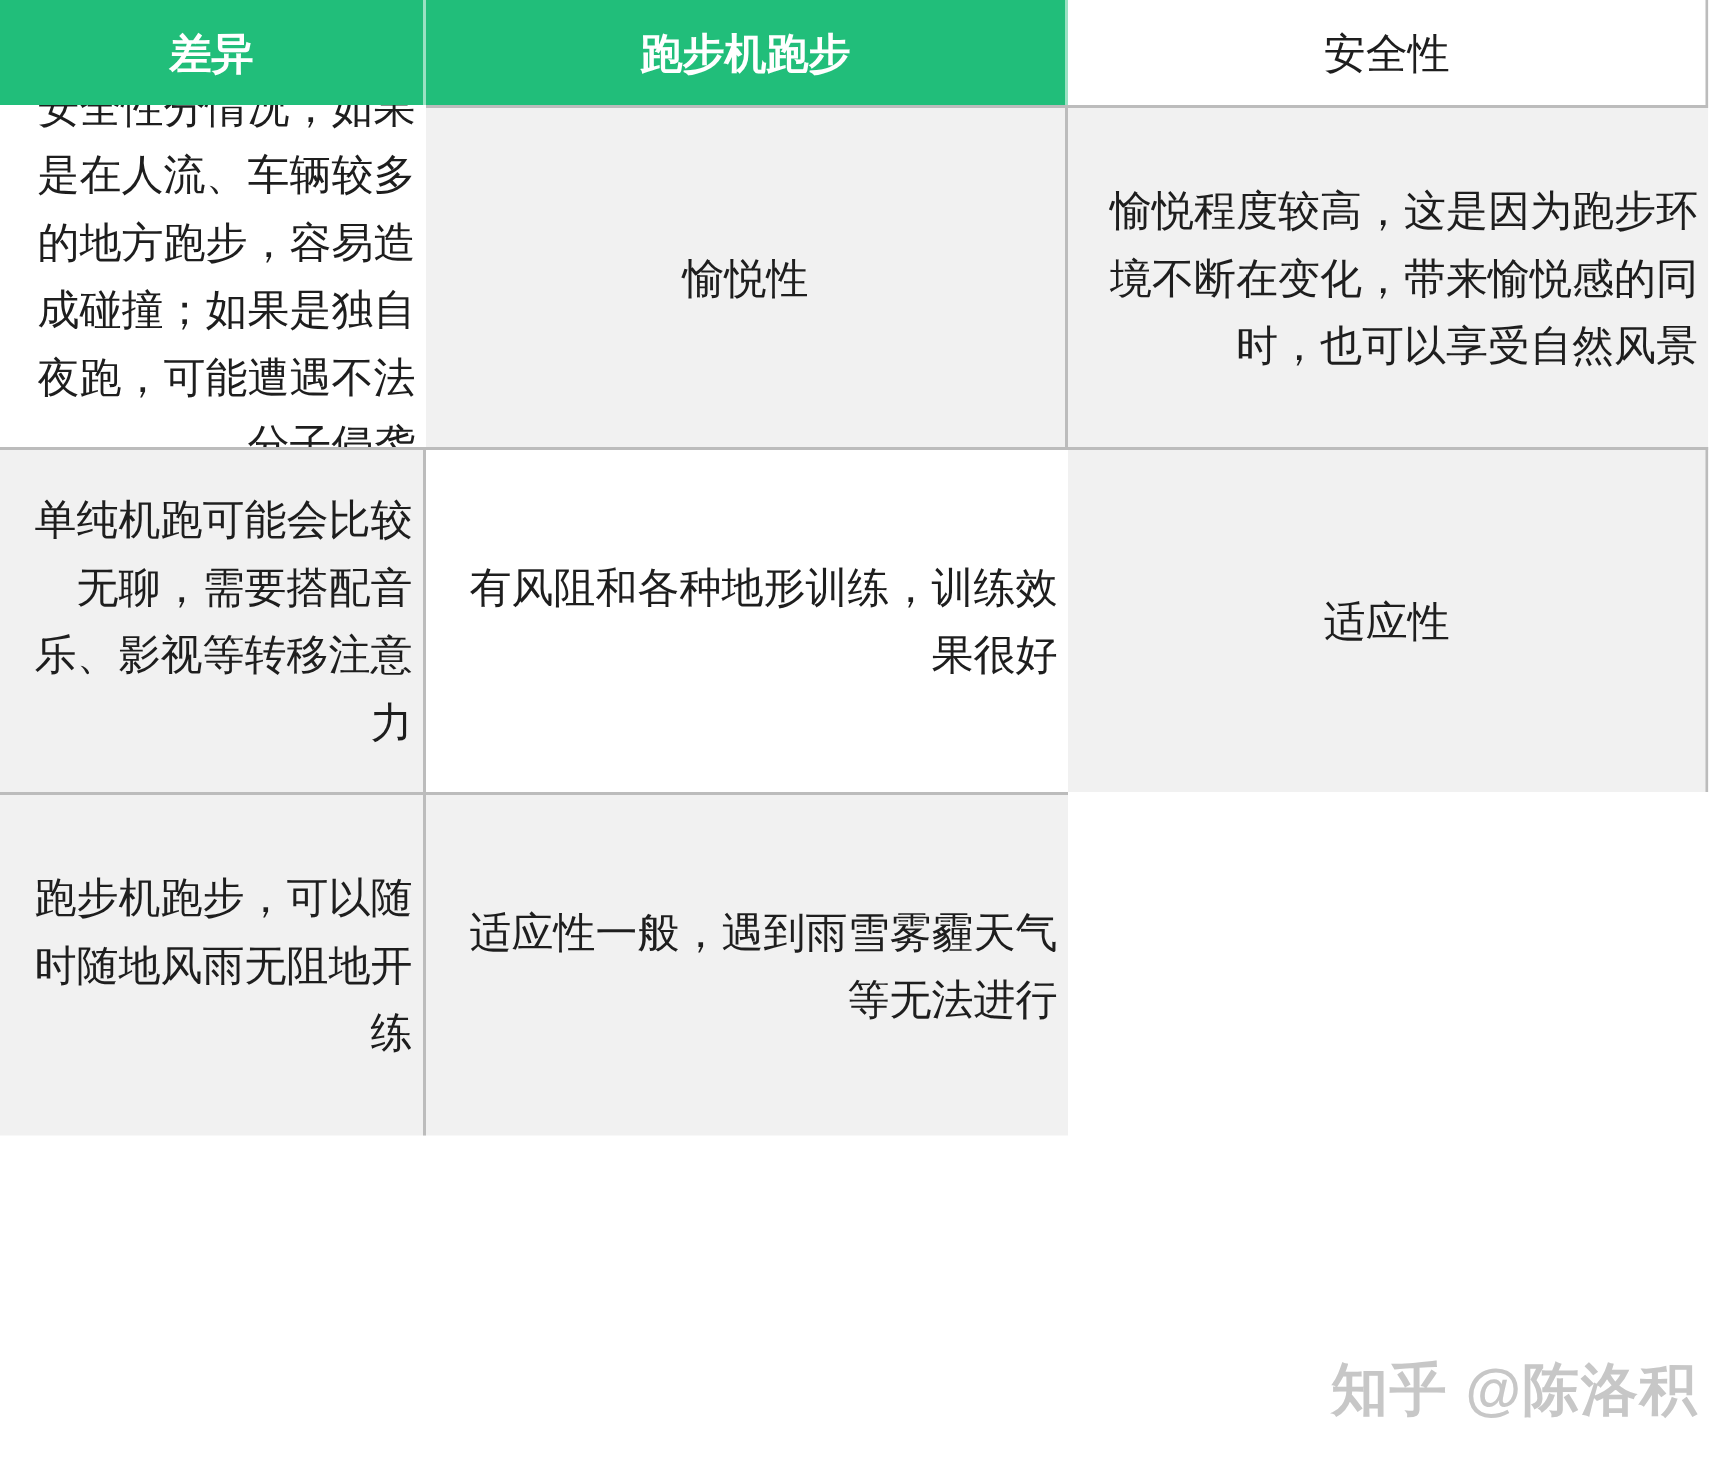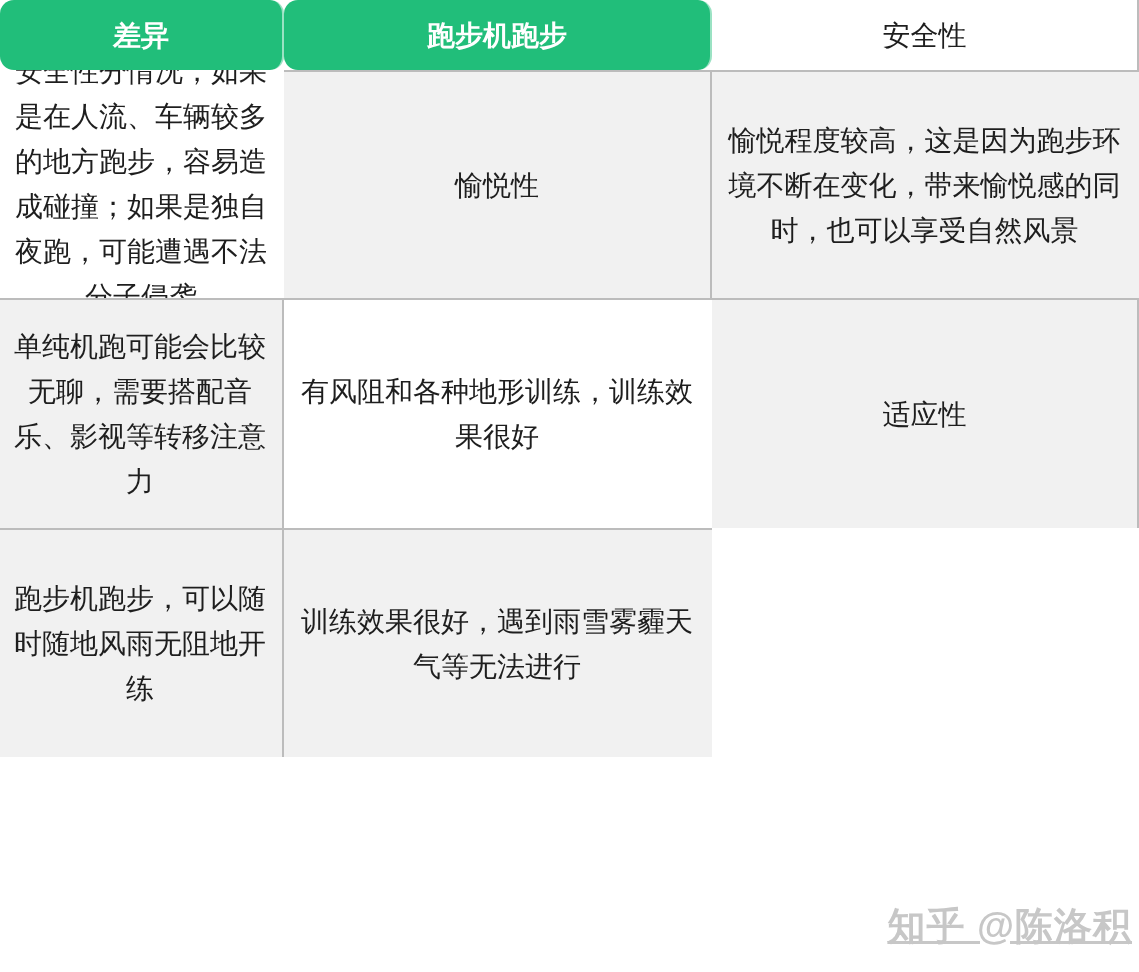--- a/index.html
+++ b/index.html
@@ -37,44 +37,43 @@
   .bt { border-top: 2px solid #bcbcbc; }
   
   .header {
     background: #21be7a;
     color: #ffffff;
     font-weight: bold;
     justify-content: center;
     text-align: center;
     border-right: none;
   }
-  .header.c1, .header.c2 { border-right: 2px solid rgba(255,255,255,0.55); border-radius: 14px; }
+  .header.c1, .header.c2 { border-right: 2px solid rgba(255,255,255,0.55); }
   
   .label {
     justify-content: center;
   }
   
   .body-cell {
     padding: 0 7px 0 5px;
-    text-align: center;
+    text-align: right;
   }
   .row-white { background: #ffffff; }
   .row-gray  { background: #f1f1f1; }
   .watermark {
     position: absolute;
     right: 7px;
     bottom: 20px;
     font-size: 38px;
     font-weight: bold;
     color: #c7c7c7;
     text-shadow: 2px 2px 0 rgba(255,255,255,0.95);
     letter-spacing: 1px;
     white-space: nowrap;
     pointer-events: none;
-    text-decoration: underline;
   }
 </style>
 </head>
 <body>
 
 <div class="stage">
   <div class="table">
 
     <div class="cell header c1">差异</div>
     <div class="cell header c2">跑步机跑步</div>
@@ -83,18 +82,18 @@
     <div class="cell body-cell row-white c3">安全性分情况，如果是在人流、车辆较多的地方跑步，容易造成碰撞；如果是独自夜跑，可能遭遇不法分子侵袭</div>
 
     <div class="cell label row-gray c1 bt">愉悦性</div>
     <div class="cell body-cell row-gray c3 bt">愉悦程度较高，这是因为跑步环境不断在变化，带来愉悦感的同时，也可以享受自然风景</div>
     <div class="cell body-cell row-gray c2 bt">单纯机跑可能会比较无聊，需要搭配音乐、影视等转移注意力</div>
 
     <div class="cell body-cell row-white c3 bt">有风阻和各种地形训练，训练效果很好</div>
 
     <div class="cell label row-gray c1 bt">适应性</div>
     <div class="cell body-cell row-gray c2 bt">跑步机跑步，可以随时随地风雨无阻地开练</div>
-    <div class="cell body-cell row-gray c3 bt">训练效果很好，遇到雨雪雾霾天气等无法进行</div>
+    <div class="cell body-cell row-gray c3 bt">适应性一般，遇到雨雪雾霾天气等无法进行</div>
 
   </div>
 
   <div class="watermark">知乎 @陈洛积</div>
 </div>
 
 </body></html>

